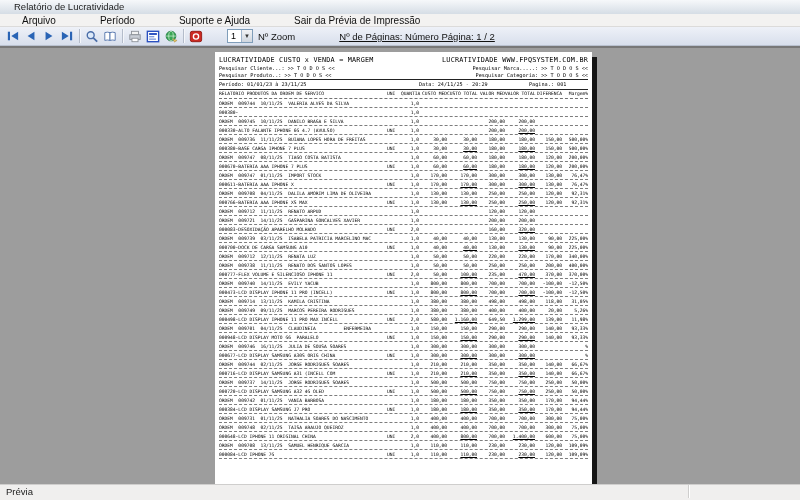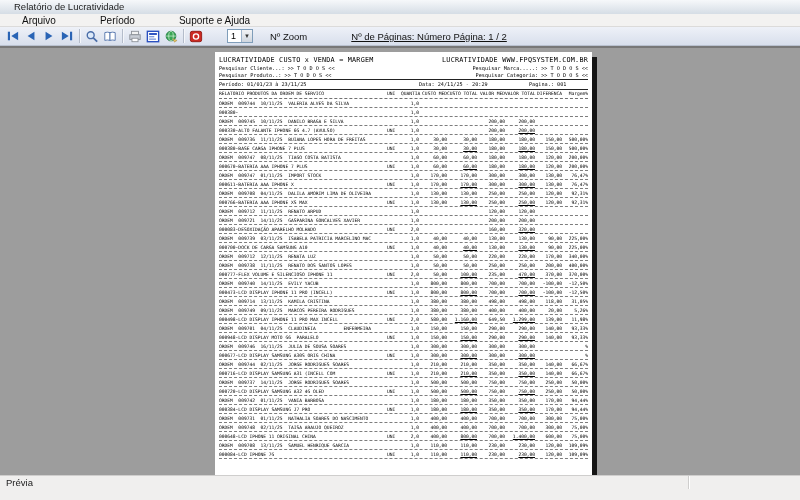--- a/index.html
+++ b/index.html
@@ -20,21 +20,21 @@
     display:flex; align-items:center; padding-left:4px; }
   .tbtn { width:18px; height:16px; border:none; background:transparent; padding:1px;
     display:flex; align-items:center; justify-content:center; }
   .tsep { width:1px; height:14px; background:#b4bcca; margin:0 3px;
     box-shadow:1px 0 0 #f4f6fa; }
   .combo { width:26px; height:14px; background:#fff; border:1px solid #7f9db9;
     display:flex; align-items:center; margin-left:22px; font-size:9px; }
   .combo .cval { flex:1; padding-left:3px; line-height:12px; }
   .combo .cbtn { width:11px; height:12px; background:linear-gradient(#f2f3f5,#cfd6df);
     border-left:1px solid #9eb4cc; font-size:6px; color:#333; text-align:center; line-height:12px; }
-  .tlabel { font-size:9.5px; color:#111; margin-left:17px; }
+  .tlabel { font-size:9.5px; color:#111; margin-left:5px; }
   .tlabel.pages { margin-left:44px;text-decoration:underline; }
 
   
   .workarea { position:absolute; left:0; top:46px; width:800px; height:441px;
     background:#9d9d9d; border-top:2px solid #787878; }
   .page { position:absolute; left:215px; top:4px; width:377px; height:437px;
     background:#fff; box-shadow:5px 5px 0 #151515; padding:3px 4px;
     font-family:"DejaVu Sans Mono", monospace; color:#000; }
 
   .rhead-row { display:flex; justify-content:space-between; }
@@ -53,37 +53,38 @@
   .thead .cell { white-space:pre; overflow:visible; }
   .cell { white-space:pre; overflow:visible; }
   .c-qty,.c-custo_med,.c-custo_total,.c-valor_med,.c-valor_total,.c-diferenca,.c-margem
     { text-align:right; }
   .trow { height:9px; align-items:end; border-bottom:1px dashed #7d7d7d;
     font-size:4.6px; line-height:5.6px; }
   .trow.product .c-custo_total, .trow.product .c-valor_total
     { text-decoration:underline; }
 
   
-  .statusbar { position:absolute; left:0; bottom:0; width:800px; height:25px;
+  .statusbar { position:absolute; left:0; bottom:0; width:800px; height:16px;
     background:#f0efee; border-top:1px solid #cfcecd; font-size:9.5px; color:#222; }
   .statusbar .stext { position:absolute; left:6px; top:0; line-height:13px; }
   .status-right { position:absolute; left:688px; top:0; width:112px; height:13px;
     border-left:1px solid #cfcecd; box-shadow:inset 1px 0 0 #fff; }
 </style>
 </head>
 <body>
 
 <div class="titlebar">
   <span>Relatório de Lucratividade</span>
 </div>
 
 <div class="menubar" id="menubar">
     <span class="menu-item">Arquivo</span>
     <span class="menu-item">Período</span>
     <span class="menu-item">Suporte e Ajuda</span>
+    <span class="menu-item">Sair da Prévia de Impressão</span>
   </div>
 
 <div class="toolbar">
   <button class="tbtn">
     <svg width="14" height="12" viewBox="0 0 16 14">
         <rect x="2" y="2" width="2.5" height="10" fill="#2a64b5"></rect>
         <path d="M14 2 L6 7 L14 12 Z" fill="#2a64b5"></path>
       </svg>
   </button>
   <button class="tbtn">

